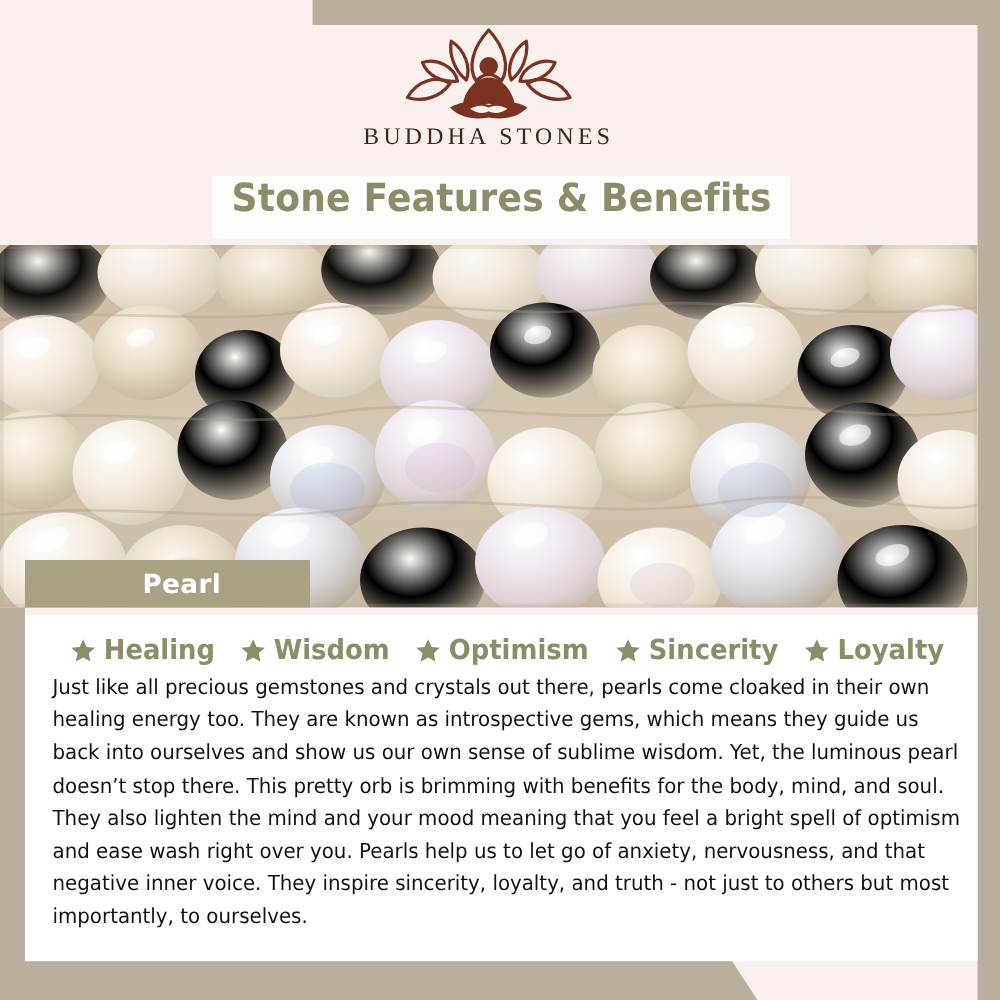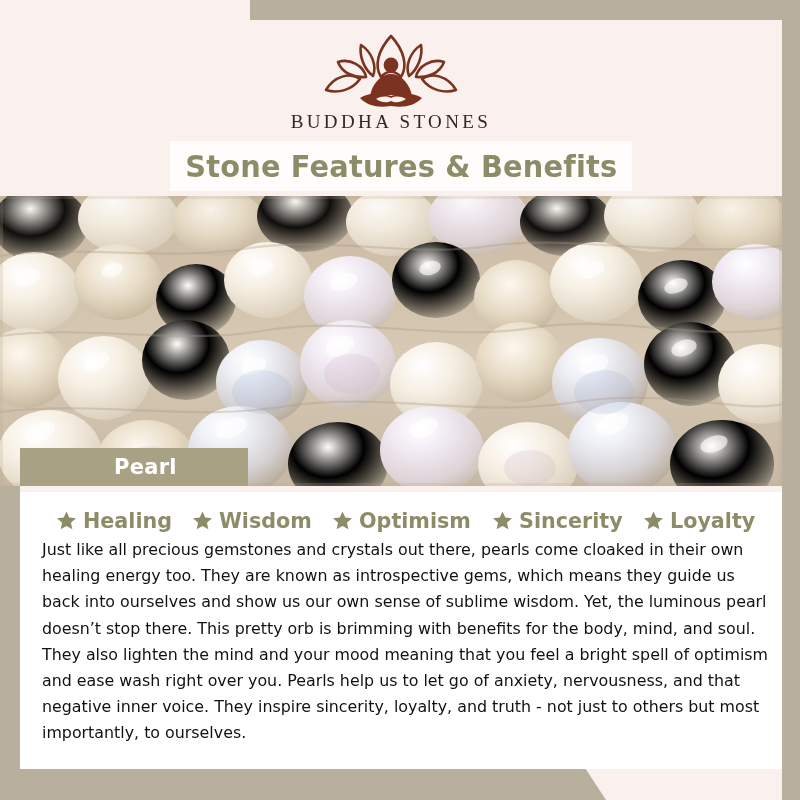--- a/index.html
+++ b/index.html
@@ -56,21 +56,21 @@
 
   
   .logo-block {
     position: absolute;
     left: 0; top: 20px;
     width: 782px; height: 118px;
     display: flex;
     flex-direction: column;
     align-items: center;
     justify-content: flex-start;
-    padding-top: 12px;
+    padding-top: 0;
   }
   .logo-mark {
     width: 150px;
     height: 78px;
     display: block;
   }
   .logo-wordmark {
     font-family: "Liberation Serif", "DejaVu Serif", serif;
     font-size: 19px;
     letter-spacing: 3.4px;
@@ -79,21 +79,20 @@
     white-space: nowrap;
   }
 
   
   .title-band {
     position: absolute;
     left: 170px; top: 141px;
     width: 462px; height: 50px;
     background: #fffdfb;
     display: flex;
-    align-items: center;
     justify-content: center;
   }
   .title-text {
     font-family: "DejaVu Sans", "Liberation Sans", sans-serif;
     font-weight: bold;
     font-size: 31px;
     letter-spacing: 0.2px;
     color: #8c8c68;
     transform: scaleX(0.93);
     white-space: nowrap;

